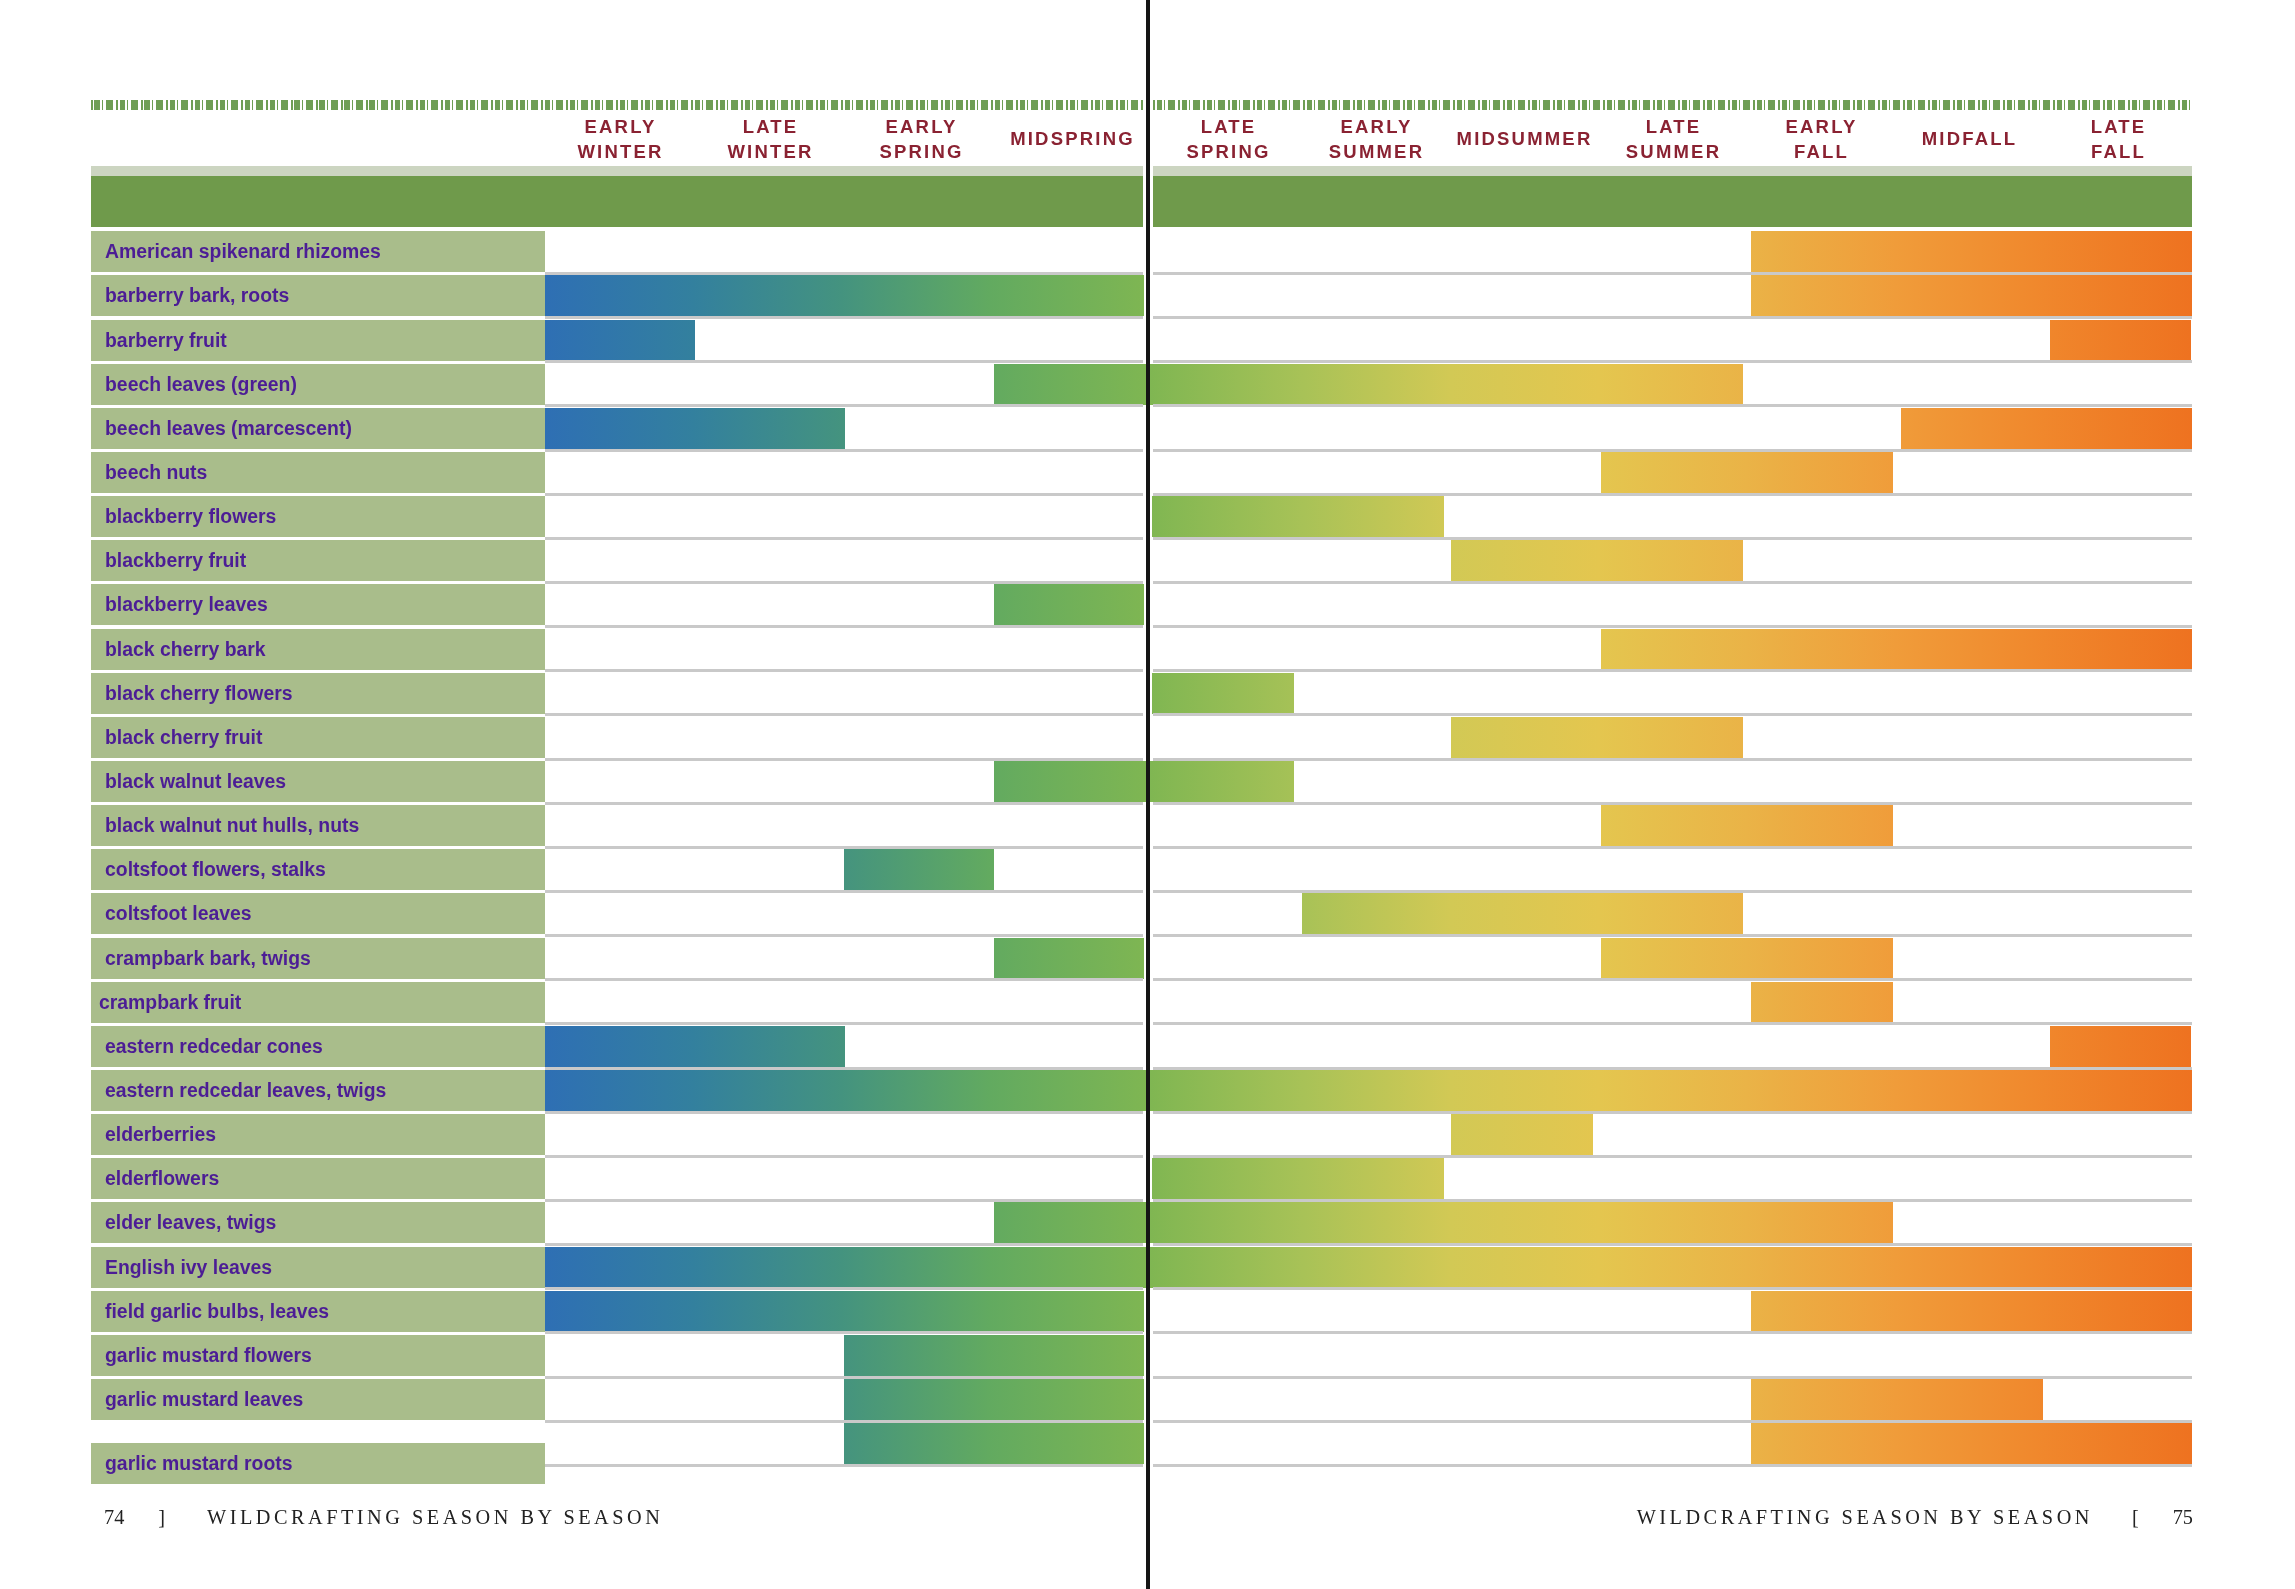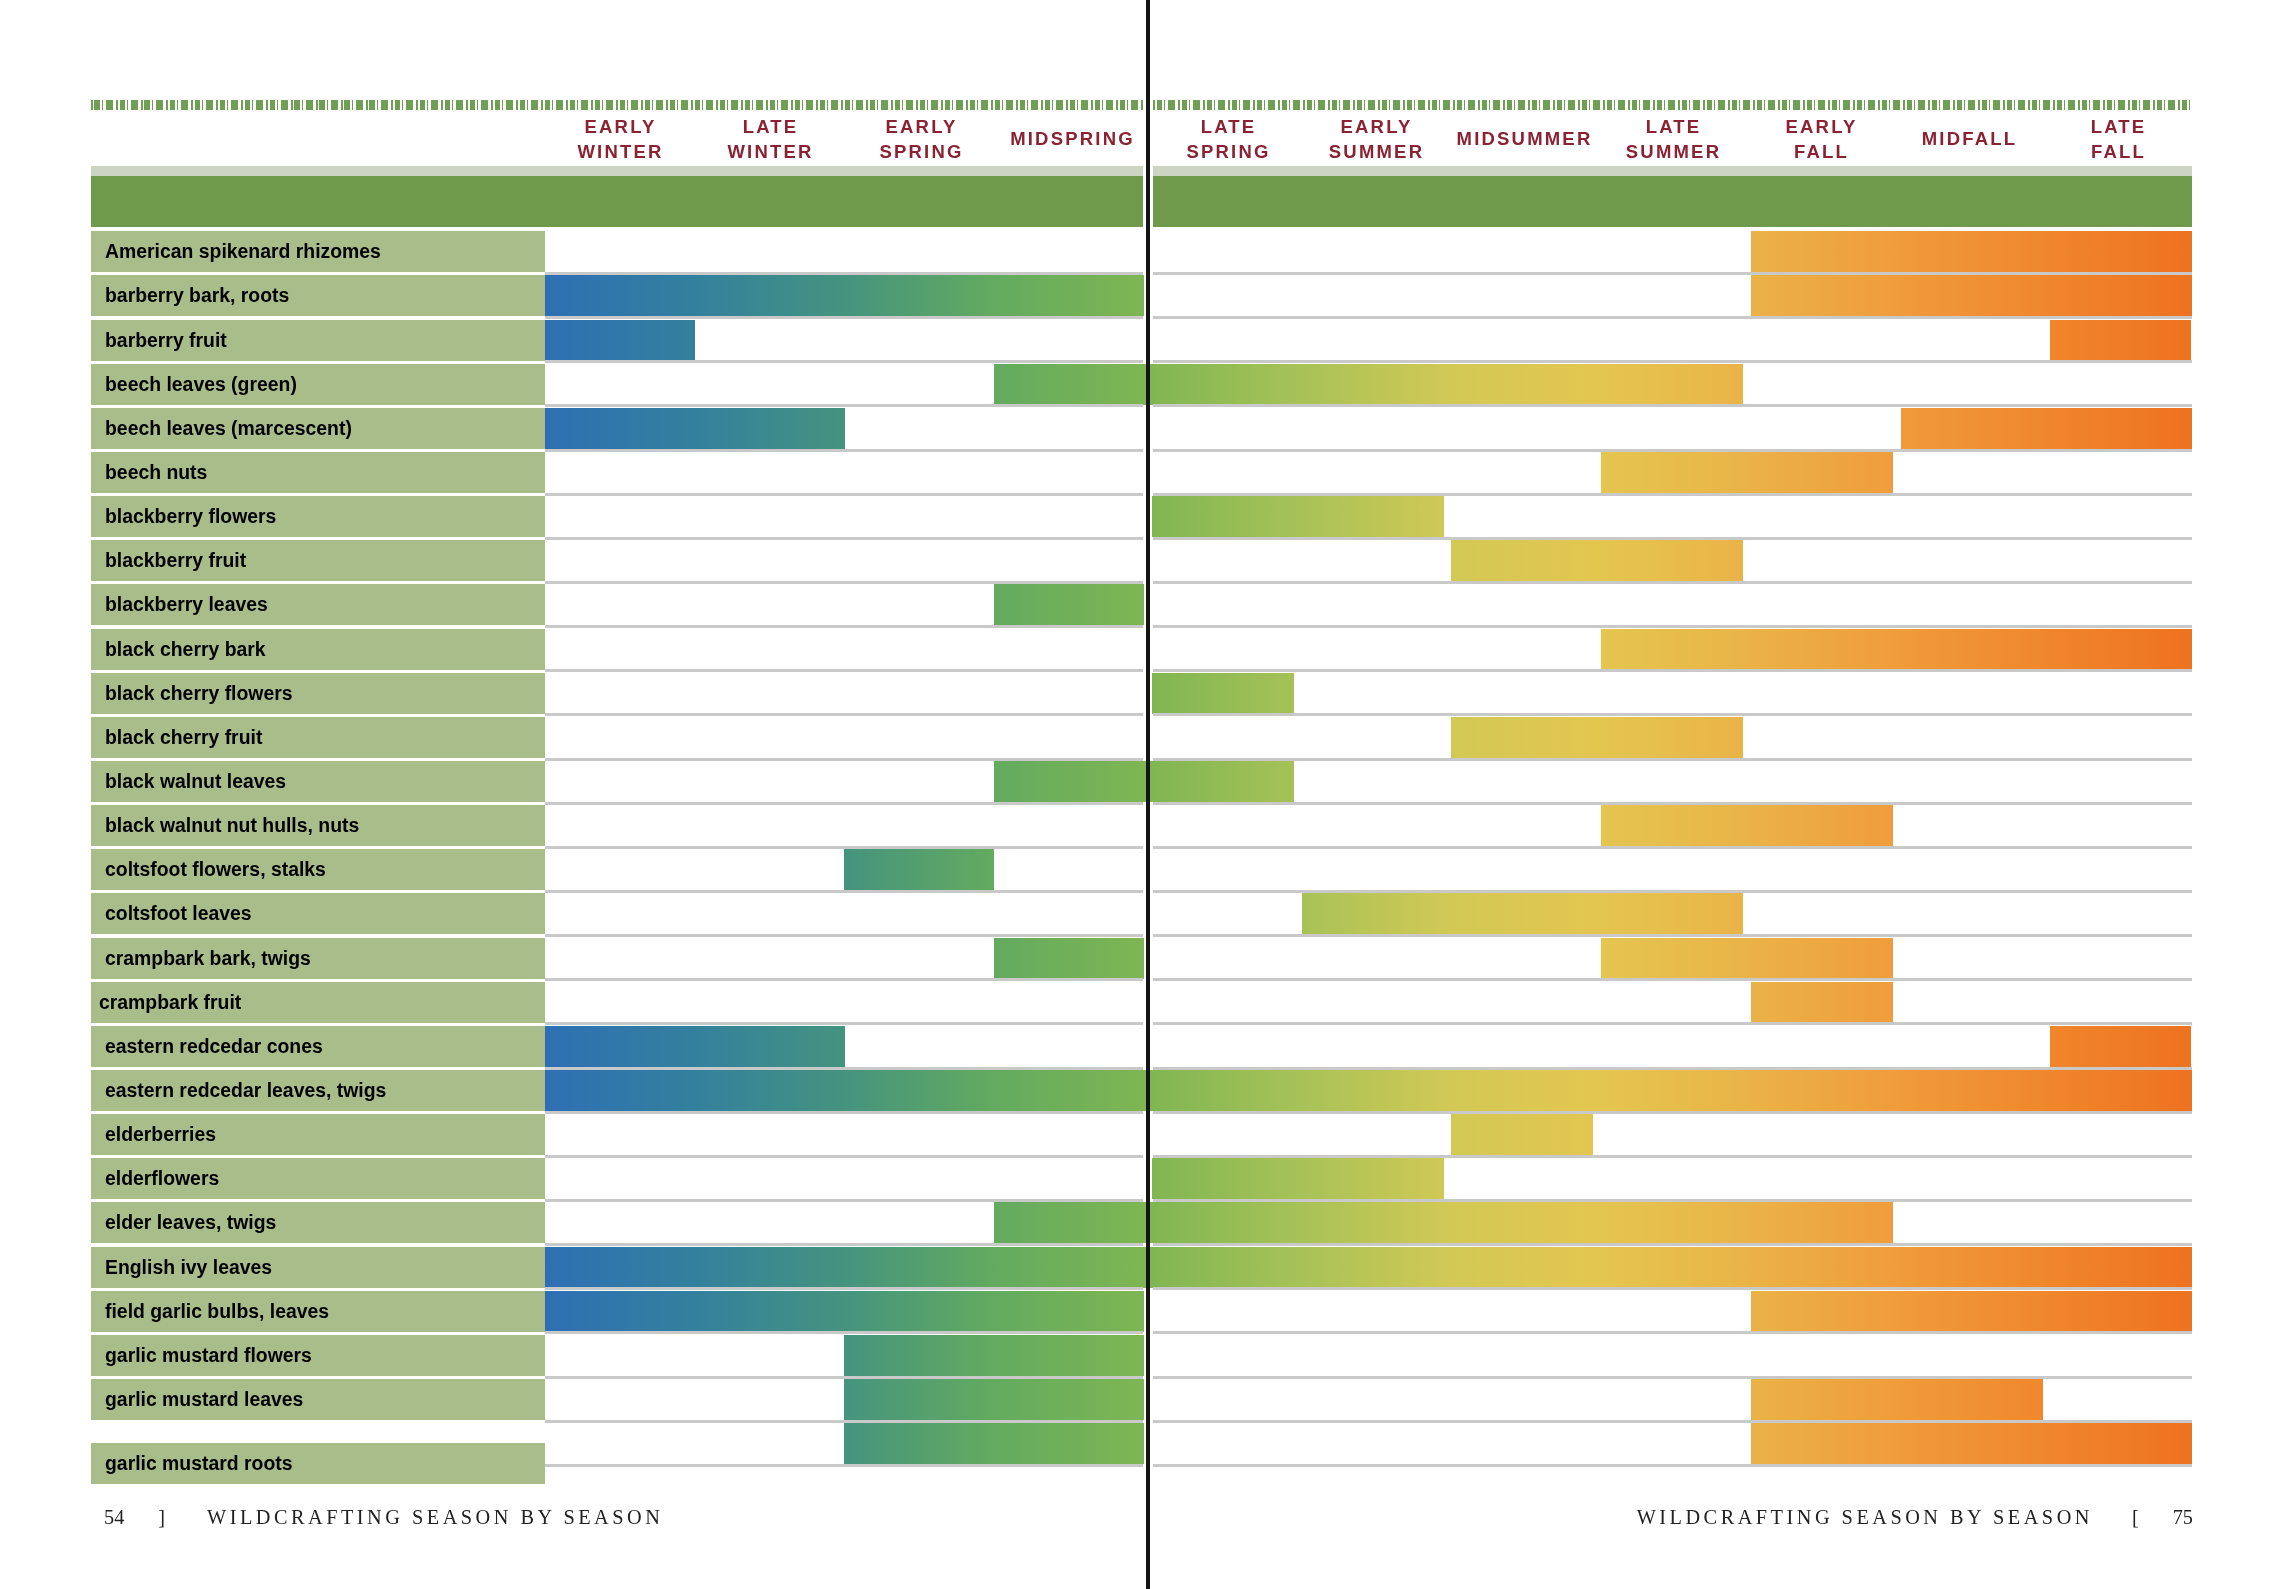--- a/index.html
+++ b/index.html
@@ -15,21 +15,21 @@
     display:flex;align-items:center;justify-content:center;text-align:center;
     font-weight:bold;font-size:18.5px;letter-spacing:2.2px;line-height:1.35;
     color:#8a2232;white-space:pre-line;}
   .section-strip{position:absolute;top:166px;height:9.7px;background:#ccd5c1;}
   .section-bar{position:absolute;top:176px;height:51px;background:#6f9a4b;}
   .section-title{position:absolute;top:176px;height:51px;left:91px;display:flex;
     align-items:center;padding-left:14px;color:#ffffff;font-weight:bold;
     font-size:19.4px;letter-spacing:0.4px;}
   .row-label{position:absolute;left:91px;width:454px;height:41px;background:#a9bd8b;
     display:flex;align-items:center;padding-left:14px;box-sizing:border-box;
-    color:#000000;font-weight:bold;font-size:19.4px;}
+    color:#4c1d95;font-weight:bold;font-size:19.4px;}
   .bar{position:absolute;height:41px;background-repeat:no-repeat;}
   .sep{position:absolute;height:2.6px;background:#c9c9c9;}
   .page-divider{position:absolute;left:1146px;top:0;width:3.5px;height:1589px;background:#151515;}
   .footer{position:absolute;top:1506px;font-family:"Liberation Serif", serif;
     font-size:20.3px;color:#222222;white-space:nowrap;}
   .footer .rt{letter-spacing:3.5px;}
   .footer .pn{letter-spacing:0px;}
 </style>
 </head>
 <body>
@@ -185,19 +185,19 @@
       <div class="sep" style="top: 1376px; left: 1153px; width: 1039px;"></div>
       <div class="sep" style="top: 1420px; left: 545px; width: 598px;"></div>
       <div class="sep" style="top: 1420px; left: 1153px; width: 1039px;"></div>
       <div class="sep" style="top: 1464px; left: 545px; width: 598px;"></div>
       <div class="sep" style="top: 1464px; left: 1153px; width: 1039px;"></div>
     </div>
 
   <div class="page-divider"></div>
 
   <div class="footer" style="left:104px;">
-    <span class="pn">54</span><span style="display:inline-block;width:34px;"></span><span class="pn">]</span><span style="display:inline-block;width:42px;"></span><span class="rt">WILDCRAFTING SEASON BY SEASON</span>
+    <span class="pn">74</span><span style="display:inline-block;width:34px;"></span><span class="pn">]</span><span style="display:inline-block;width:42px;"></span><span class="rt">WILDCRAFTING SEASON BY SEASON</span>
   </div>
   <div class="footer" style="right:102px;">
     <span class="rt">WILDCRAFTING SEASON BY SEASON</span><span style="display:inline-block;width:39px;"></span><span class="pn">[</span><span style="display:inline-block;width:34px;"></span><span class="pn">75</span>
   </div>
 </div>
 
 
 </body></html>

